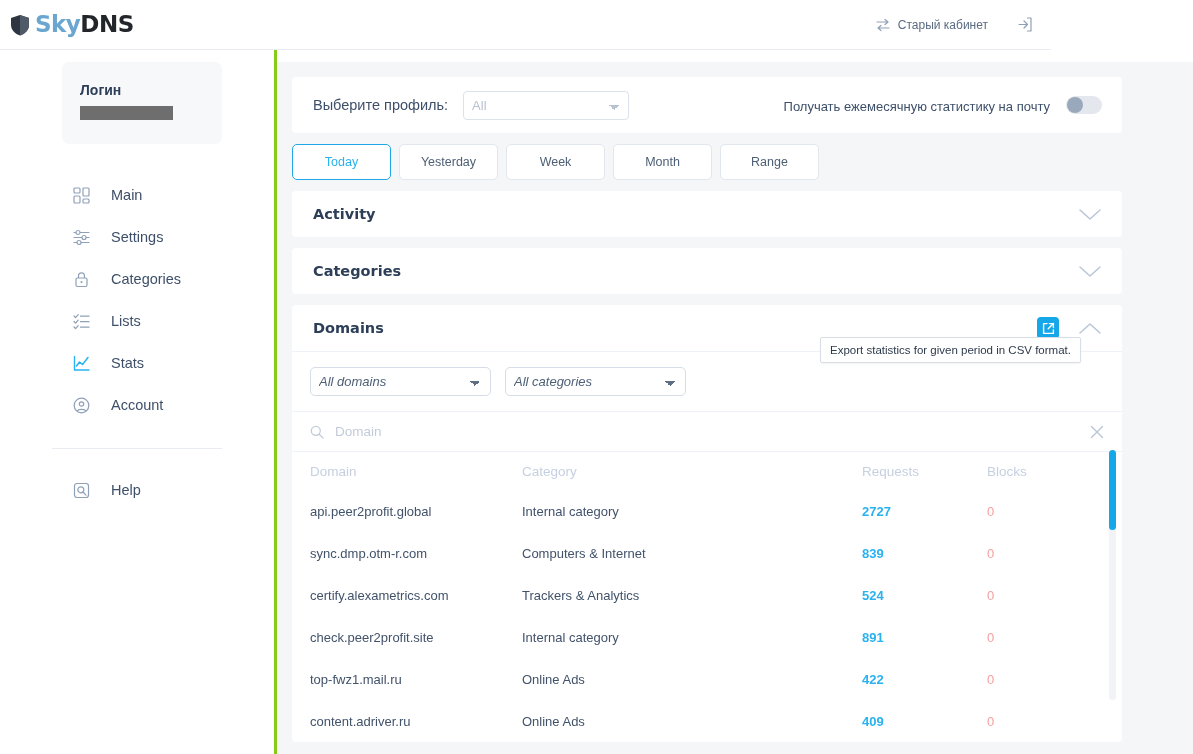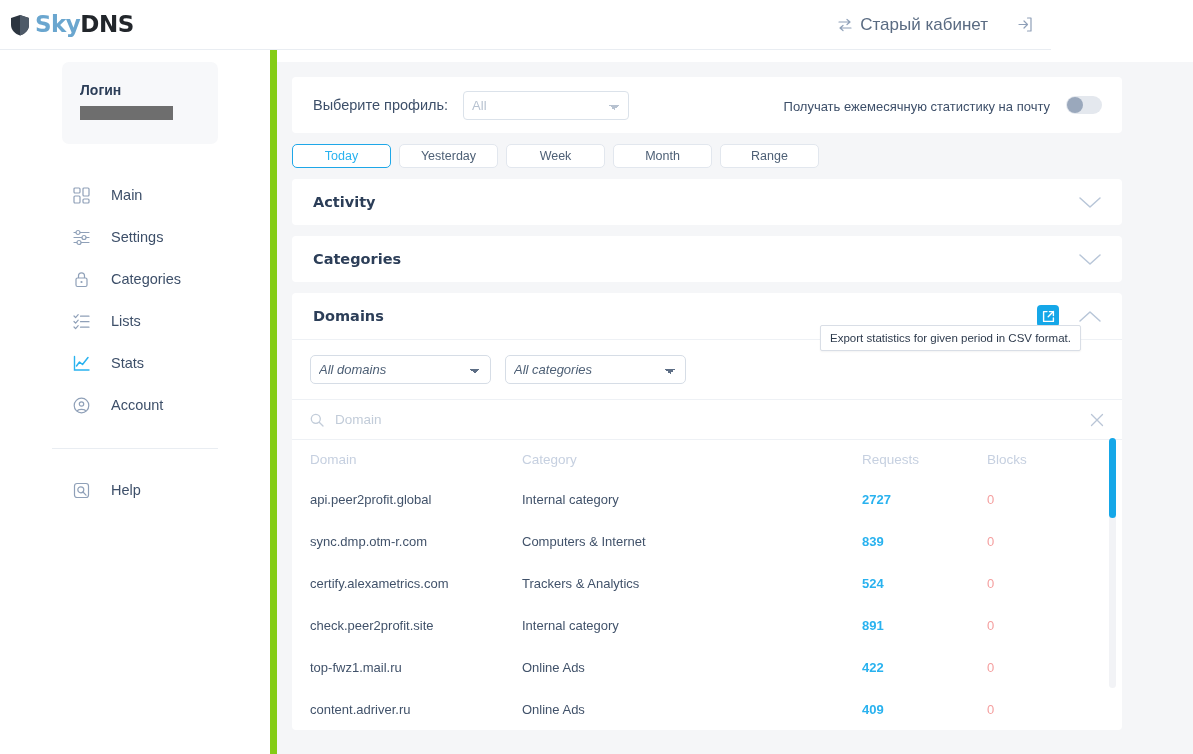--- a/index.html
+++ b/index.html
@@ -52,33 +52,33 @@
     display: flex;
     align-items: center;
     gap: 28px;
     margin-right: 18px;
   }
   .old-cabinet {
     display: flex;
     align-items: center;
     gap: 7px;
     color: #5a6b82;
-    font-size: 17px;
+    font-size: 12px;
     cursor: pointer;
   }
   .logout-btn { cursor: pointer; display: flex; align-items: center; }
 
   
   .sidebar {
     position: absolute;
     top: 50px; left: 0;
     width: 277px;
     height: 704px;
     background: #ffffff;
-    border-right: 7px solid #84cc16;
+    border-right: 3px solid #84cc16;
   }
   .login-card {
     margin: 12px 52px 0 62px;
     background: #f7f8fa;
     border-radius: 7px;
     padding: 20px 18px 24px 18px;
     min-height: 66px;
   }
   .login-label {
     font-size: 14px;
@@ -188,21 +188,21 @@
     background: #9aa8bc;
   }
 
   
   .date-tabs {
     display: flex;
     gap: 8px;
     margin-top: 11px;
   }
   .date-tab {
-    height: 24px;
+    height: 36px;
     min-width: 99px;
     padding: 0 14px;
     border: 1px solid #e2e7ee;
     border-radius: 5px;
     background: #ffffff;
     color: #4e6076;
     font-size: 12.5px;
     font-family: "Liberation Sans", sans-serif;
     display: flex;
     align-items: center;

